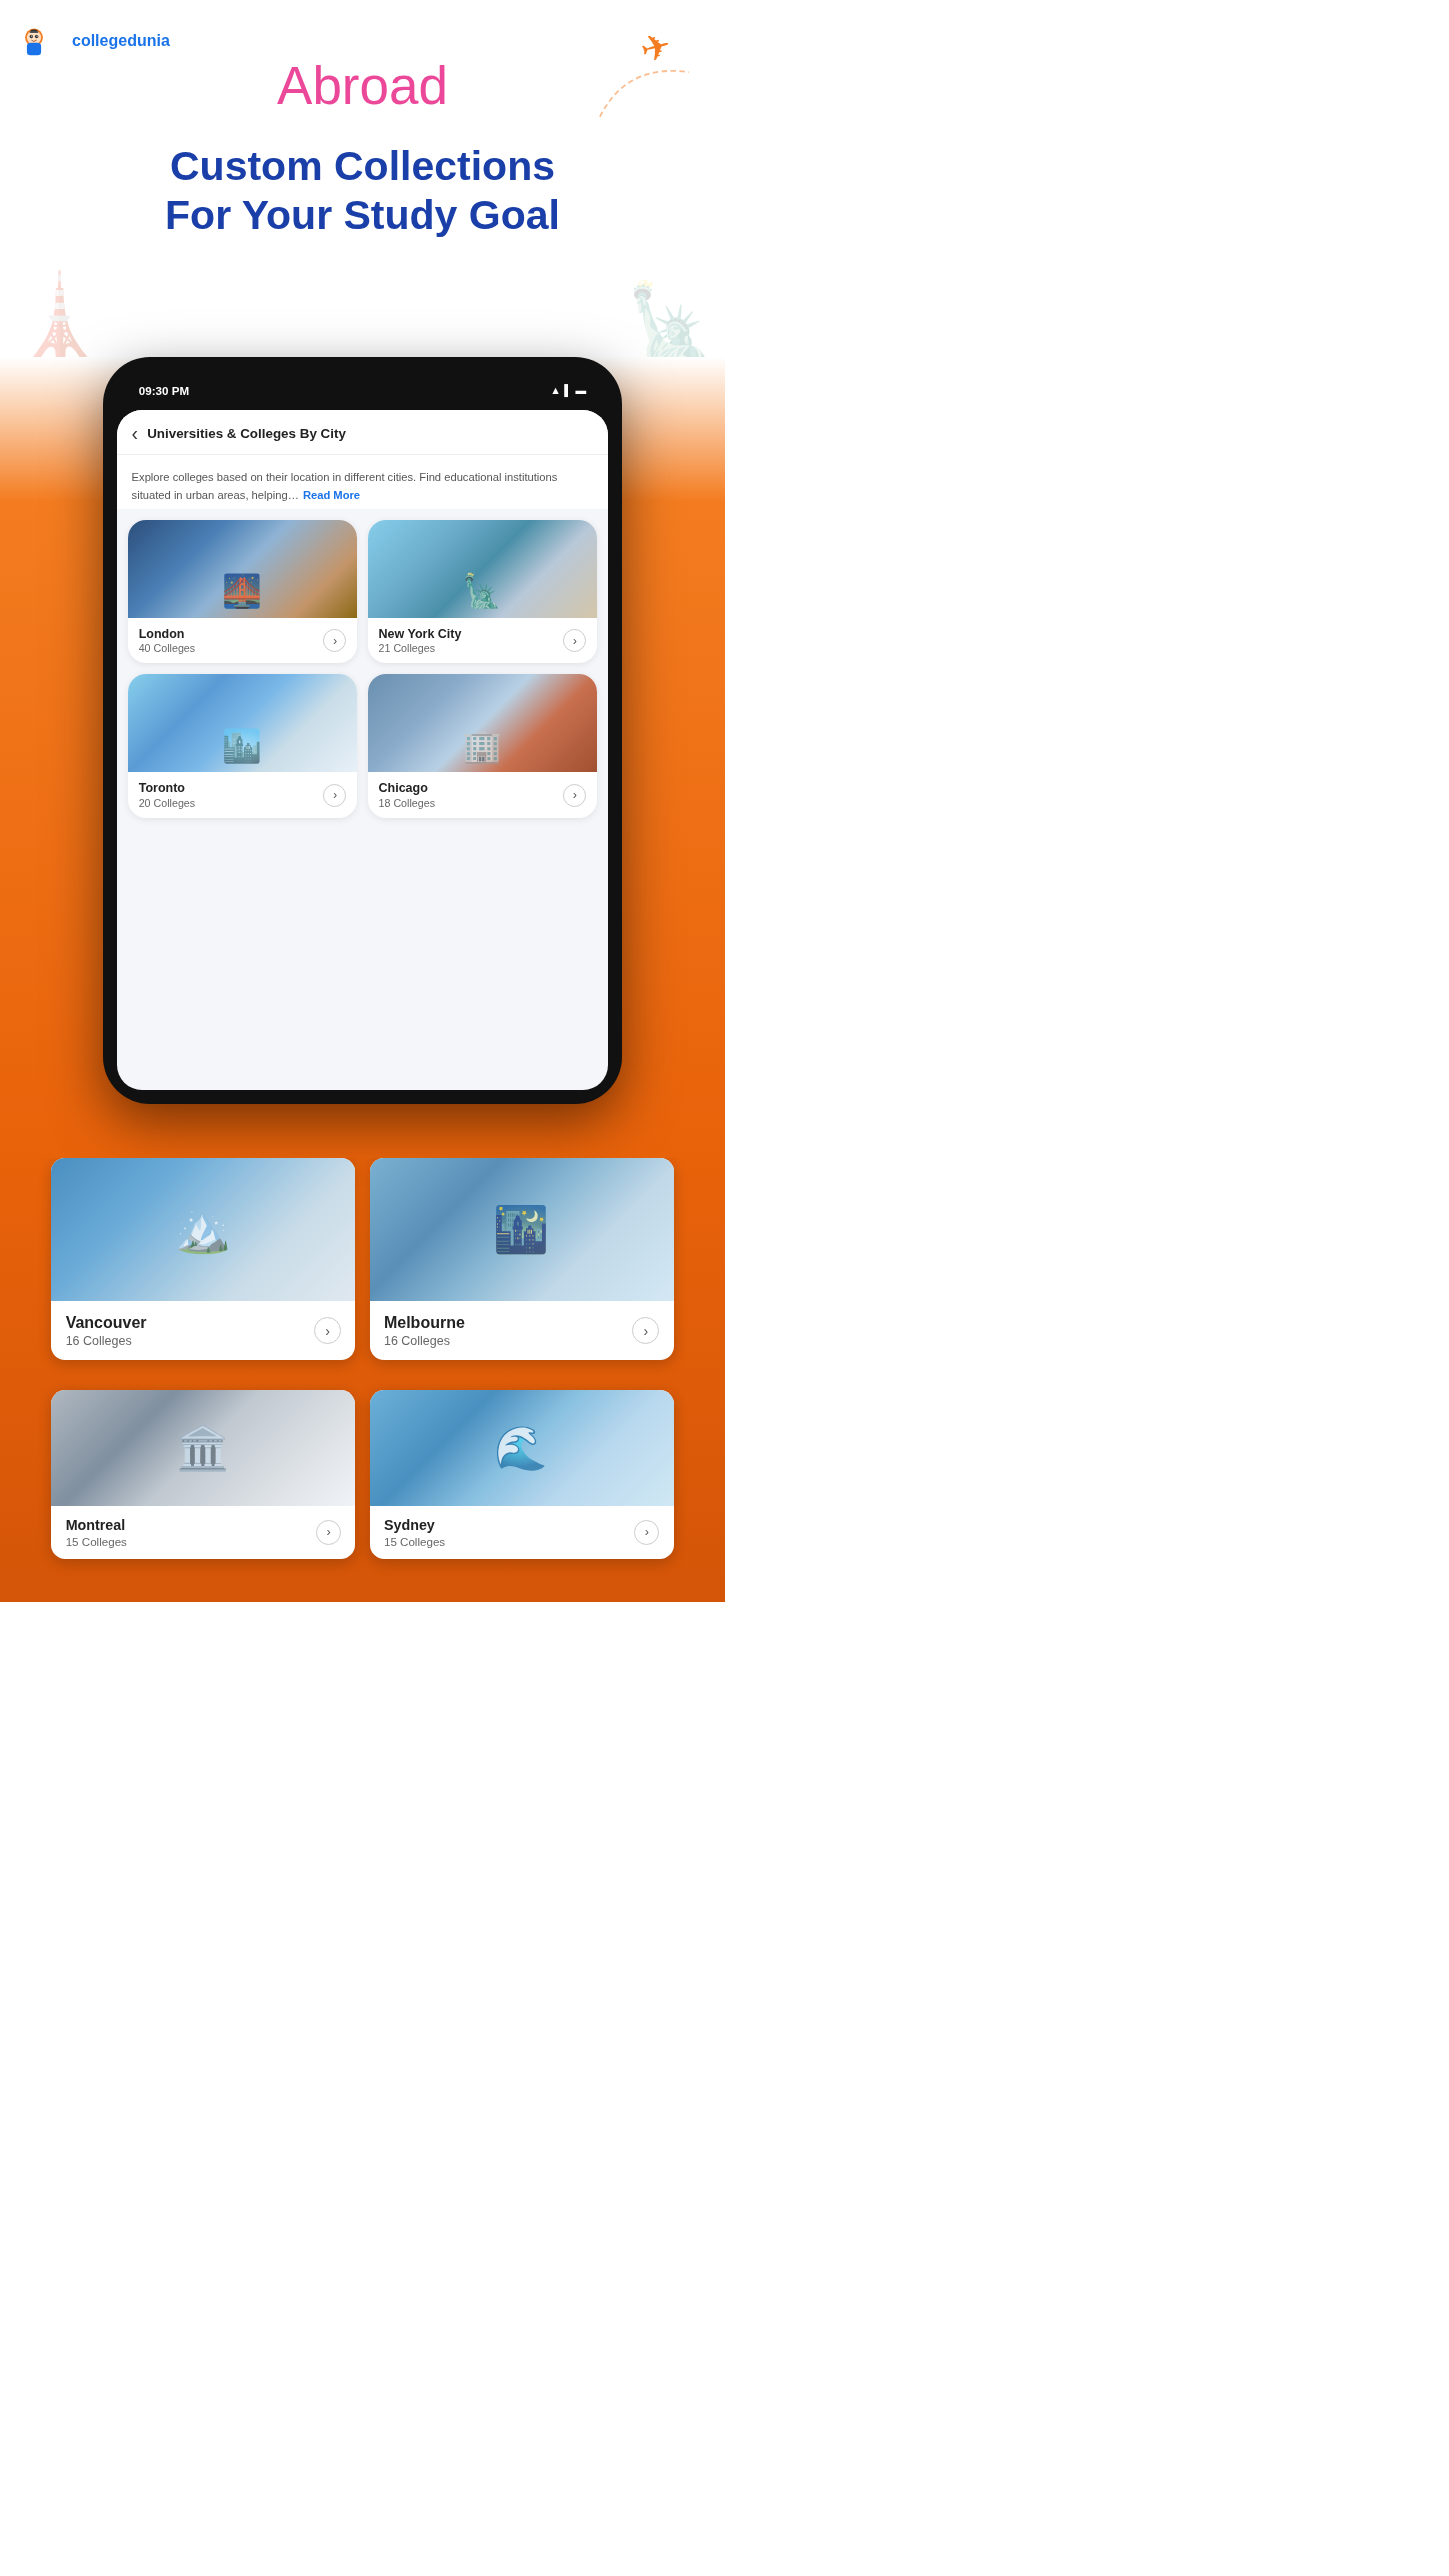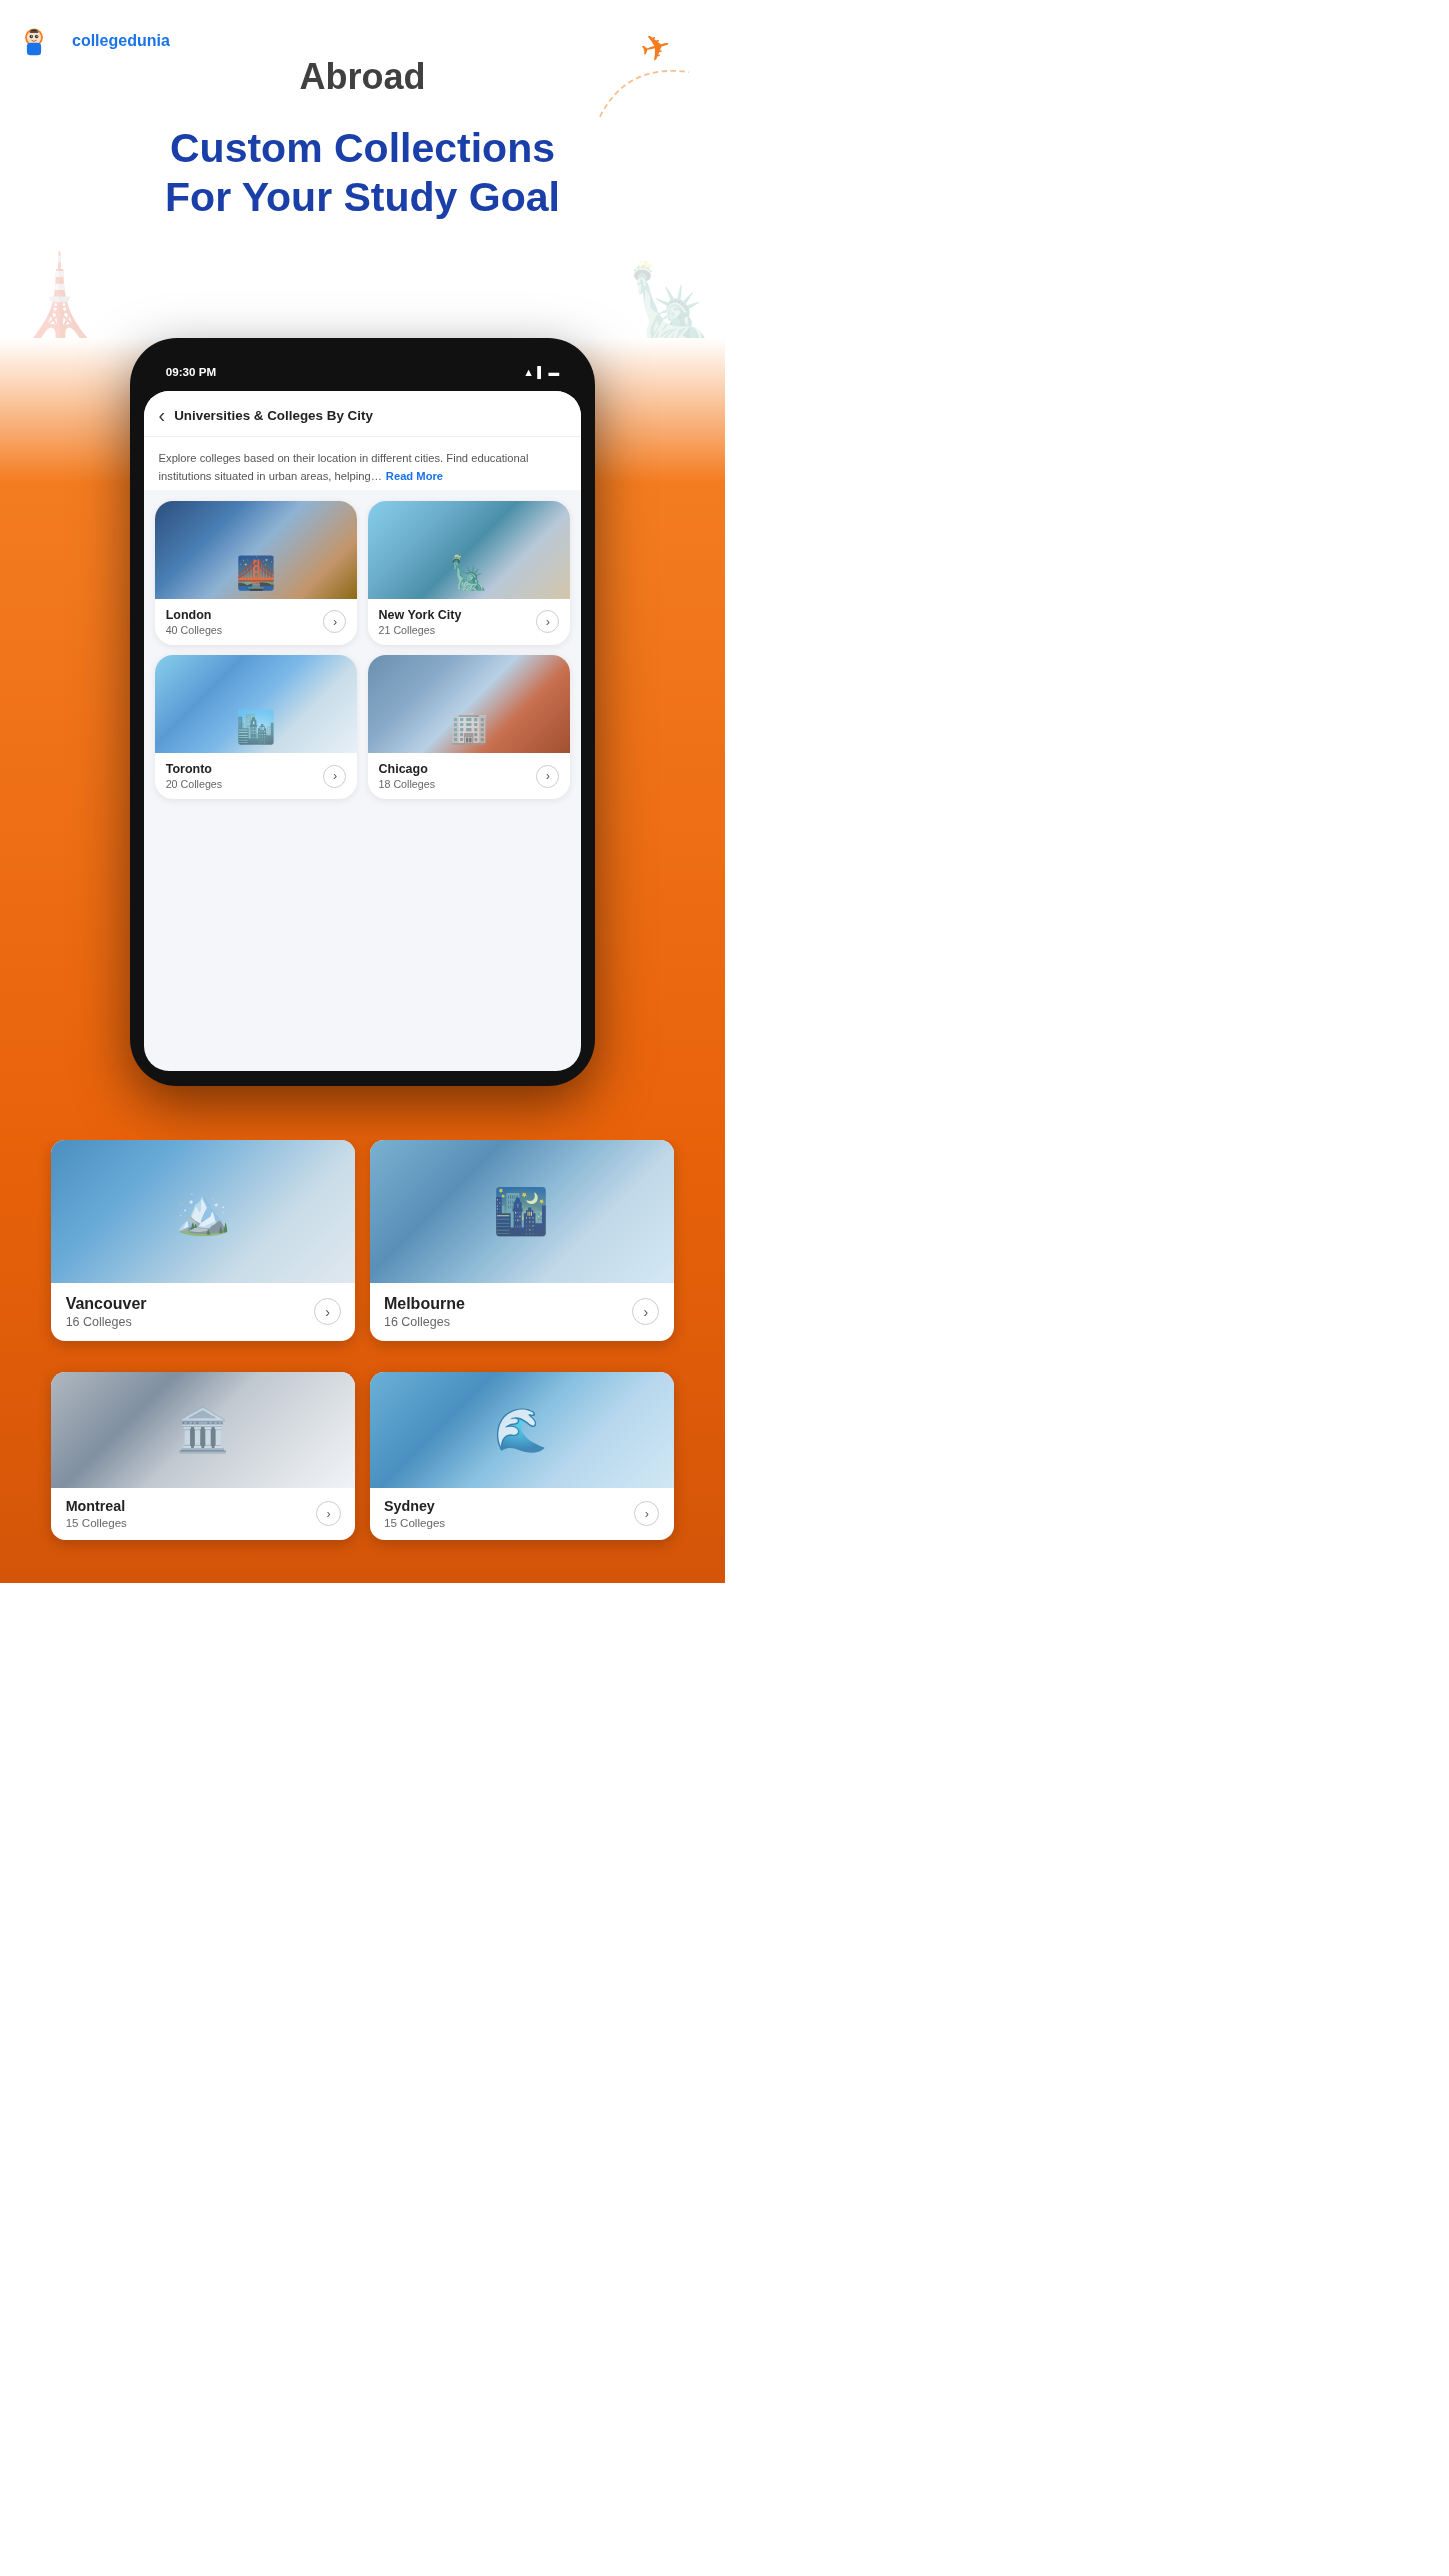--- a/index.html
+++ b/index.html
@@ -23,23 +23,23 @@
       align-items: center;
       justify-content: flex-start;
       gap: 22px;
     }
     .logo-text-cd {
       font-size: 16px;
       color: #1a73e8;
       font-weight: 600;
     }
     .logo-text-abroad {
-      font-size: 36px;
-      font-weight: 700;
-      color: #404040;
+      font-size: 53px;
+      font-weight: 400;
+      color: #ec4899;
       display: block;
       line-height: 1.1;
     }
     .plane-icon {
       position: absolute;
       right: 54px;
       top: 27px;
       font-size: 36px;
       color: #f47c20;
       transform: rotate(-15deg);
@@ -83,21 +83,21 @@
     
     .phone-wrapper {
       background: linear-gradient(180deg, #fff 0%, #f47c20 18%, #e8620a 100%);
       display: flex;
       justify-content: center;
       padding: 0 0 54px;
       position: relative;
     }
 
     .phone-frame {
-      width: 465px;
+      width: 519px;
       background: #111;
       border-radius: 47px;
       padding: 14.3px;
       box-shadow: 0 18px 54px rgba(0,0,0,0.5);
       position: relative;
     }
 
     .phone-notch-bar {
       background: #111;
       height: 39px;

